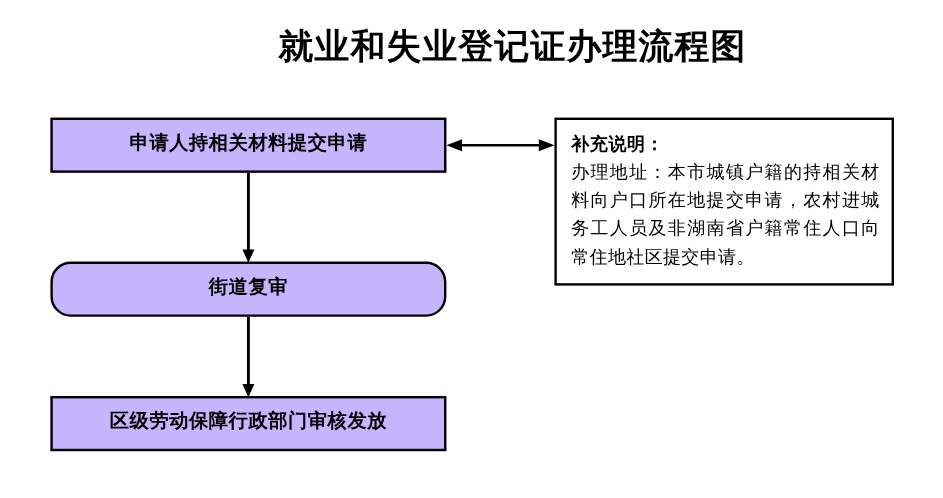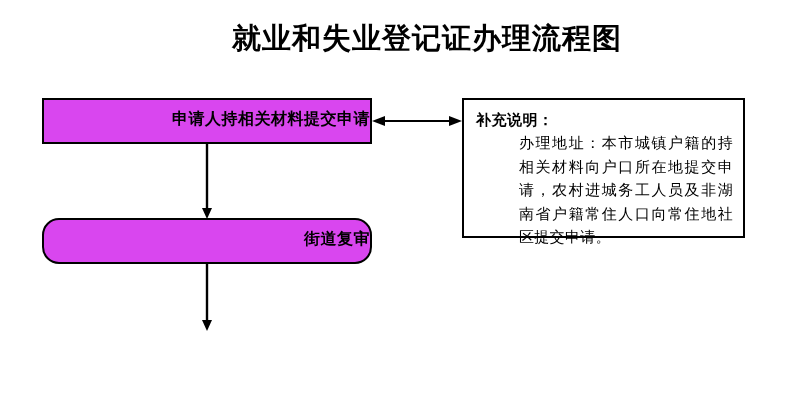--- a/index.html
+++ b/index.html
@@ -36,24 +36,24 @@
     line-height: 40px;
     white-space: nowrap;
     margin-left: 34px;
   }
 
   
   .process-box {
     position: absolute;
     box-sizing: border-box;
     border: 2px solid #000000;
-    background: #d946ef;
+    background: #c4b5fd;
     display: flex;
     align-items: center;
-    justify-content: flex-end;
+    justify-content: center;
   }
   .process-box .box-label {
     font-size: 16px;
     font-weight: 600;
     line-height: 20px;
     letter-spacing: 0.5px;
     white-space: nowrap;
     transform: translateY(-2px);
   }
 
@@ -81,21 +81,20 @@
     white-space: nowrap;
   }
   #note-box .note-body {
     font-size: 15px;
     font-weight: 500;
     line-height: 23.5px;
     letter-spacing: 0.3px;
     text-align: justify;
     text-align-last: left;
     word-break: break-all;
-    margin-left: 43px;
   }
 
   
   #connectors {
     position: absolute;
     left: 0; top: 0;
     width: 786px;
     height: 415px;
     pointer-events: none;
   }
@@ -132,19 +131,22 @@
   </svg>
 
   <div class="process-box" id="box-apply">
     <span class="box-label">申请人持相关材料提交申请</span>
   </div>
 
   <div class="process-box" id="box-review">
     <span class="box-label">街道复审</span>
   </div>
 
+  <div class="process-box" id="box-issue">
+    <span class="box-label">区级劳动保障行政部门审核发放</span>
+  </div>
 
   <div id="note-box">
     <div class="note-title">补充说明：</div>
     <div class="note-body">办理地址：本市城镇户籍的持相关材料向户口所在地提交申请，农村进城务工人员及非湖南省户籍常住人口向常住地社区提交申请。</div>
   </div>
 
 </div>
 
 </body></html>

